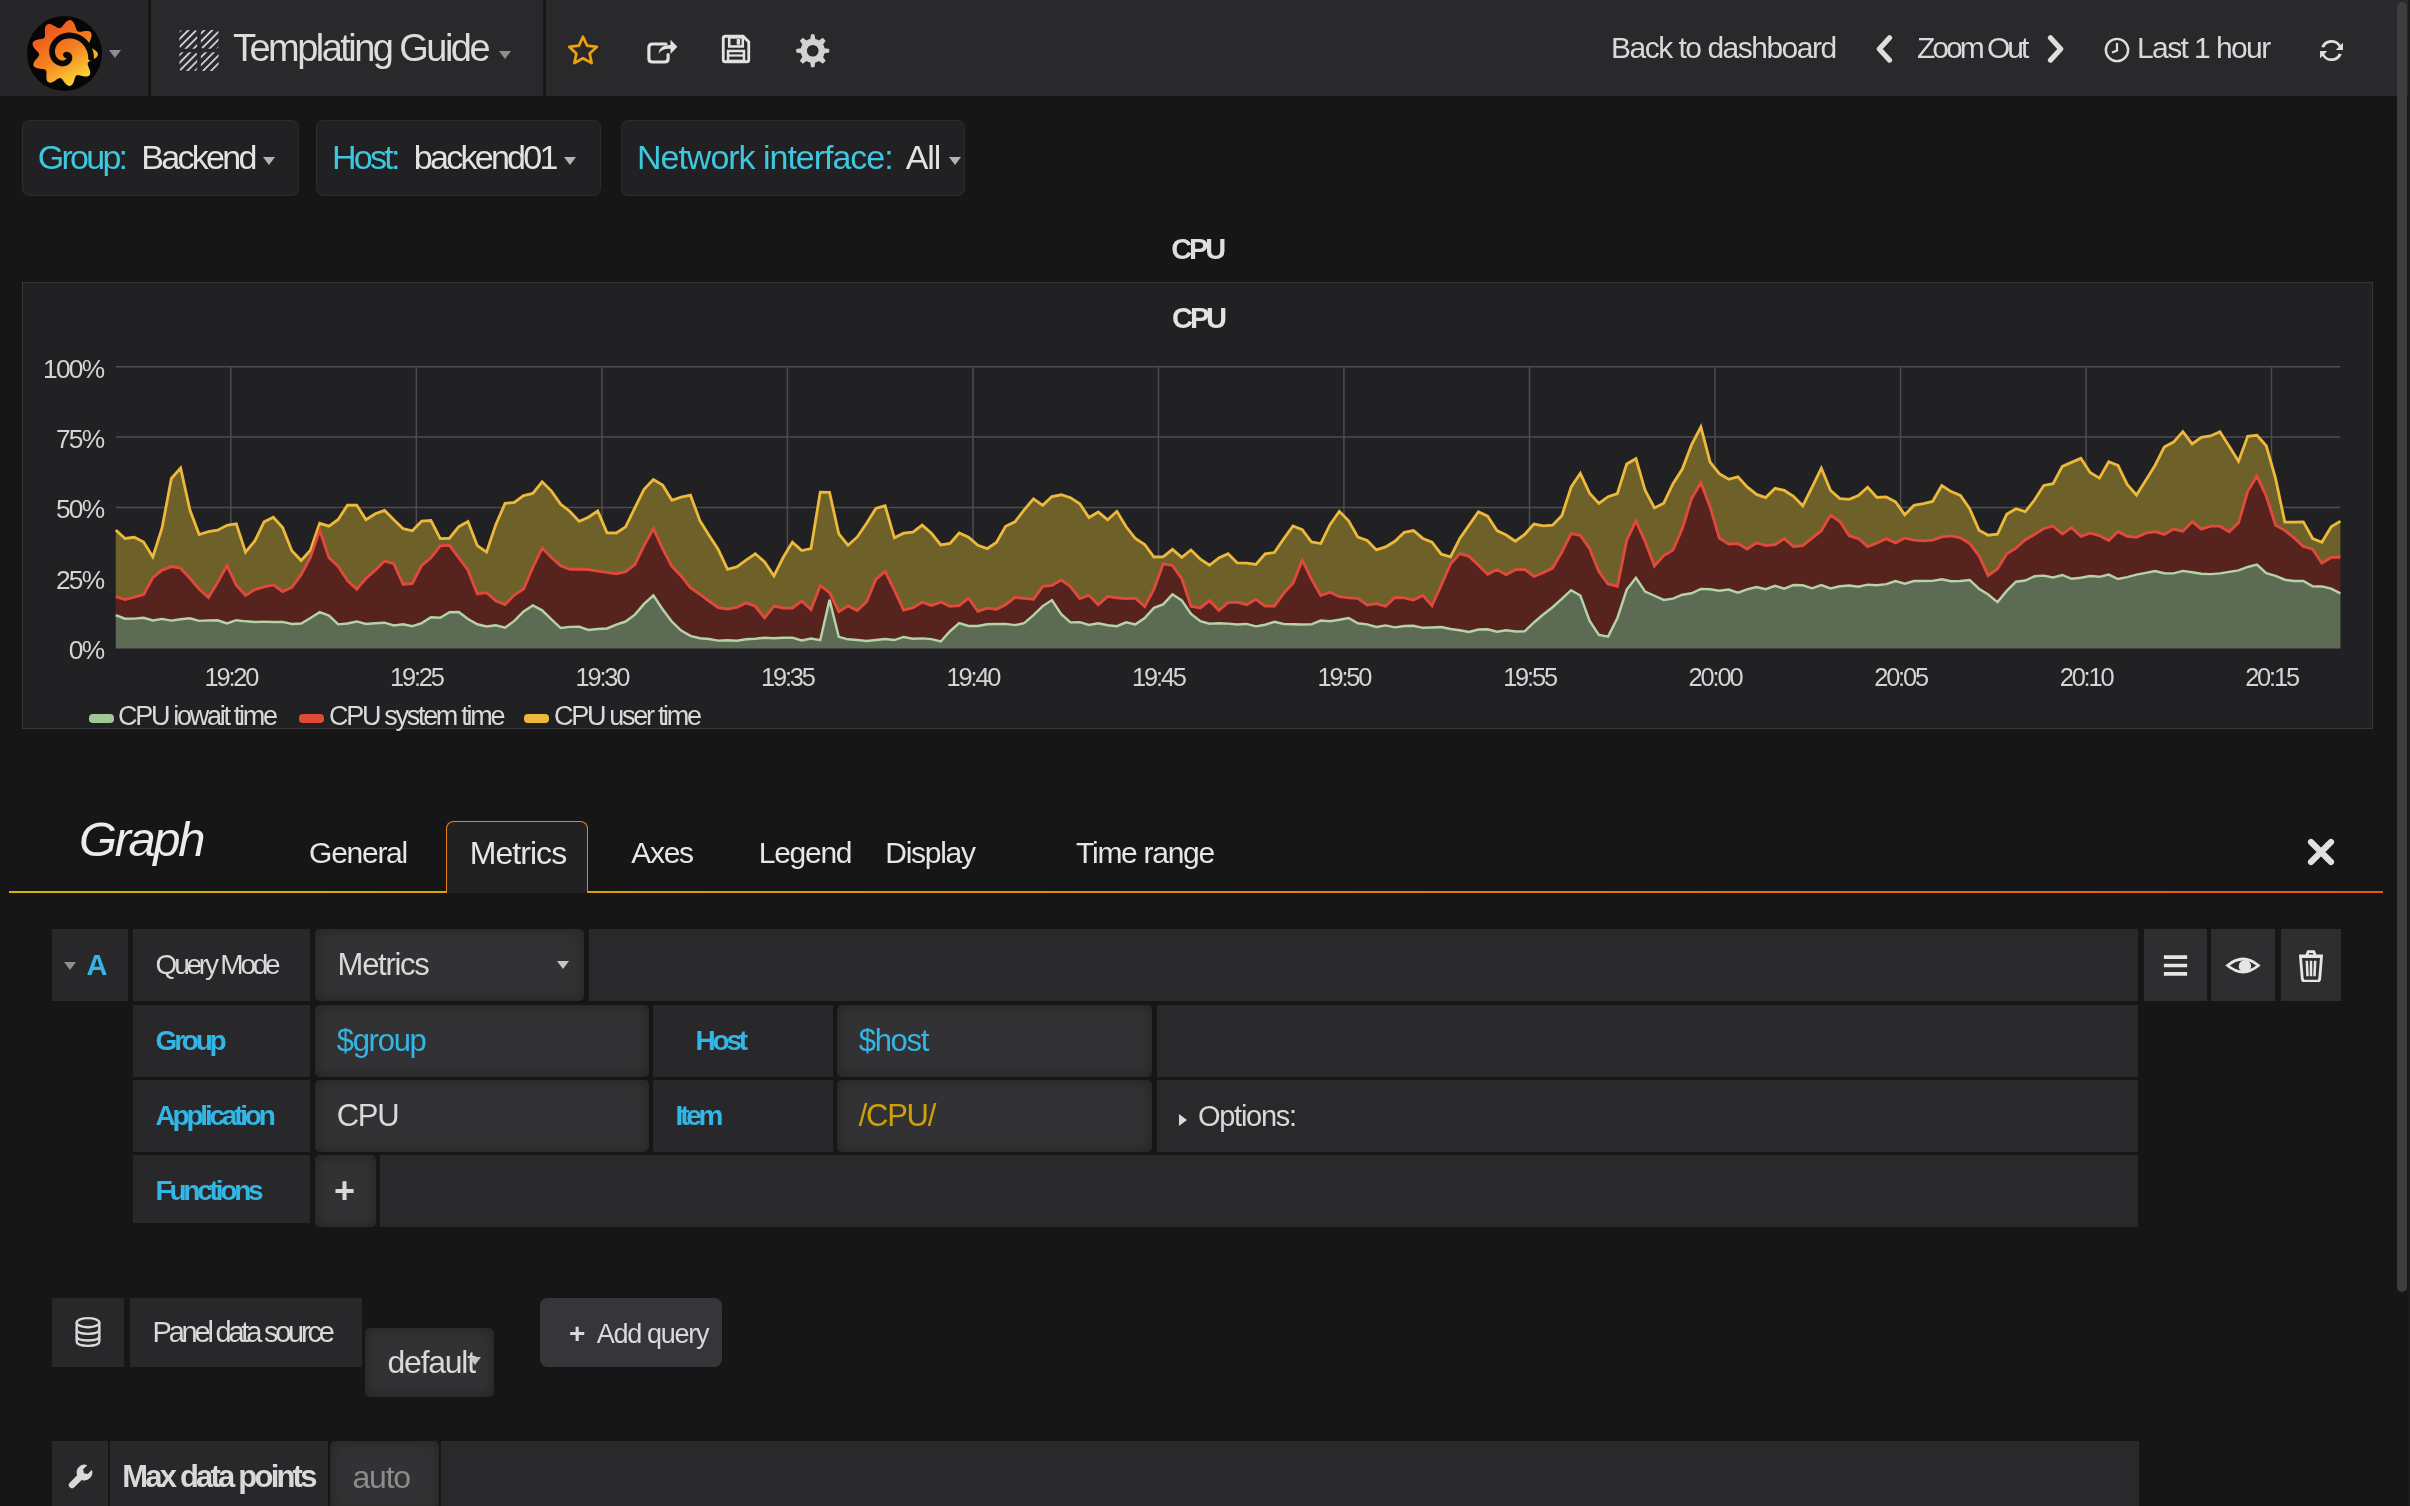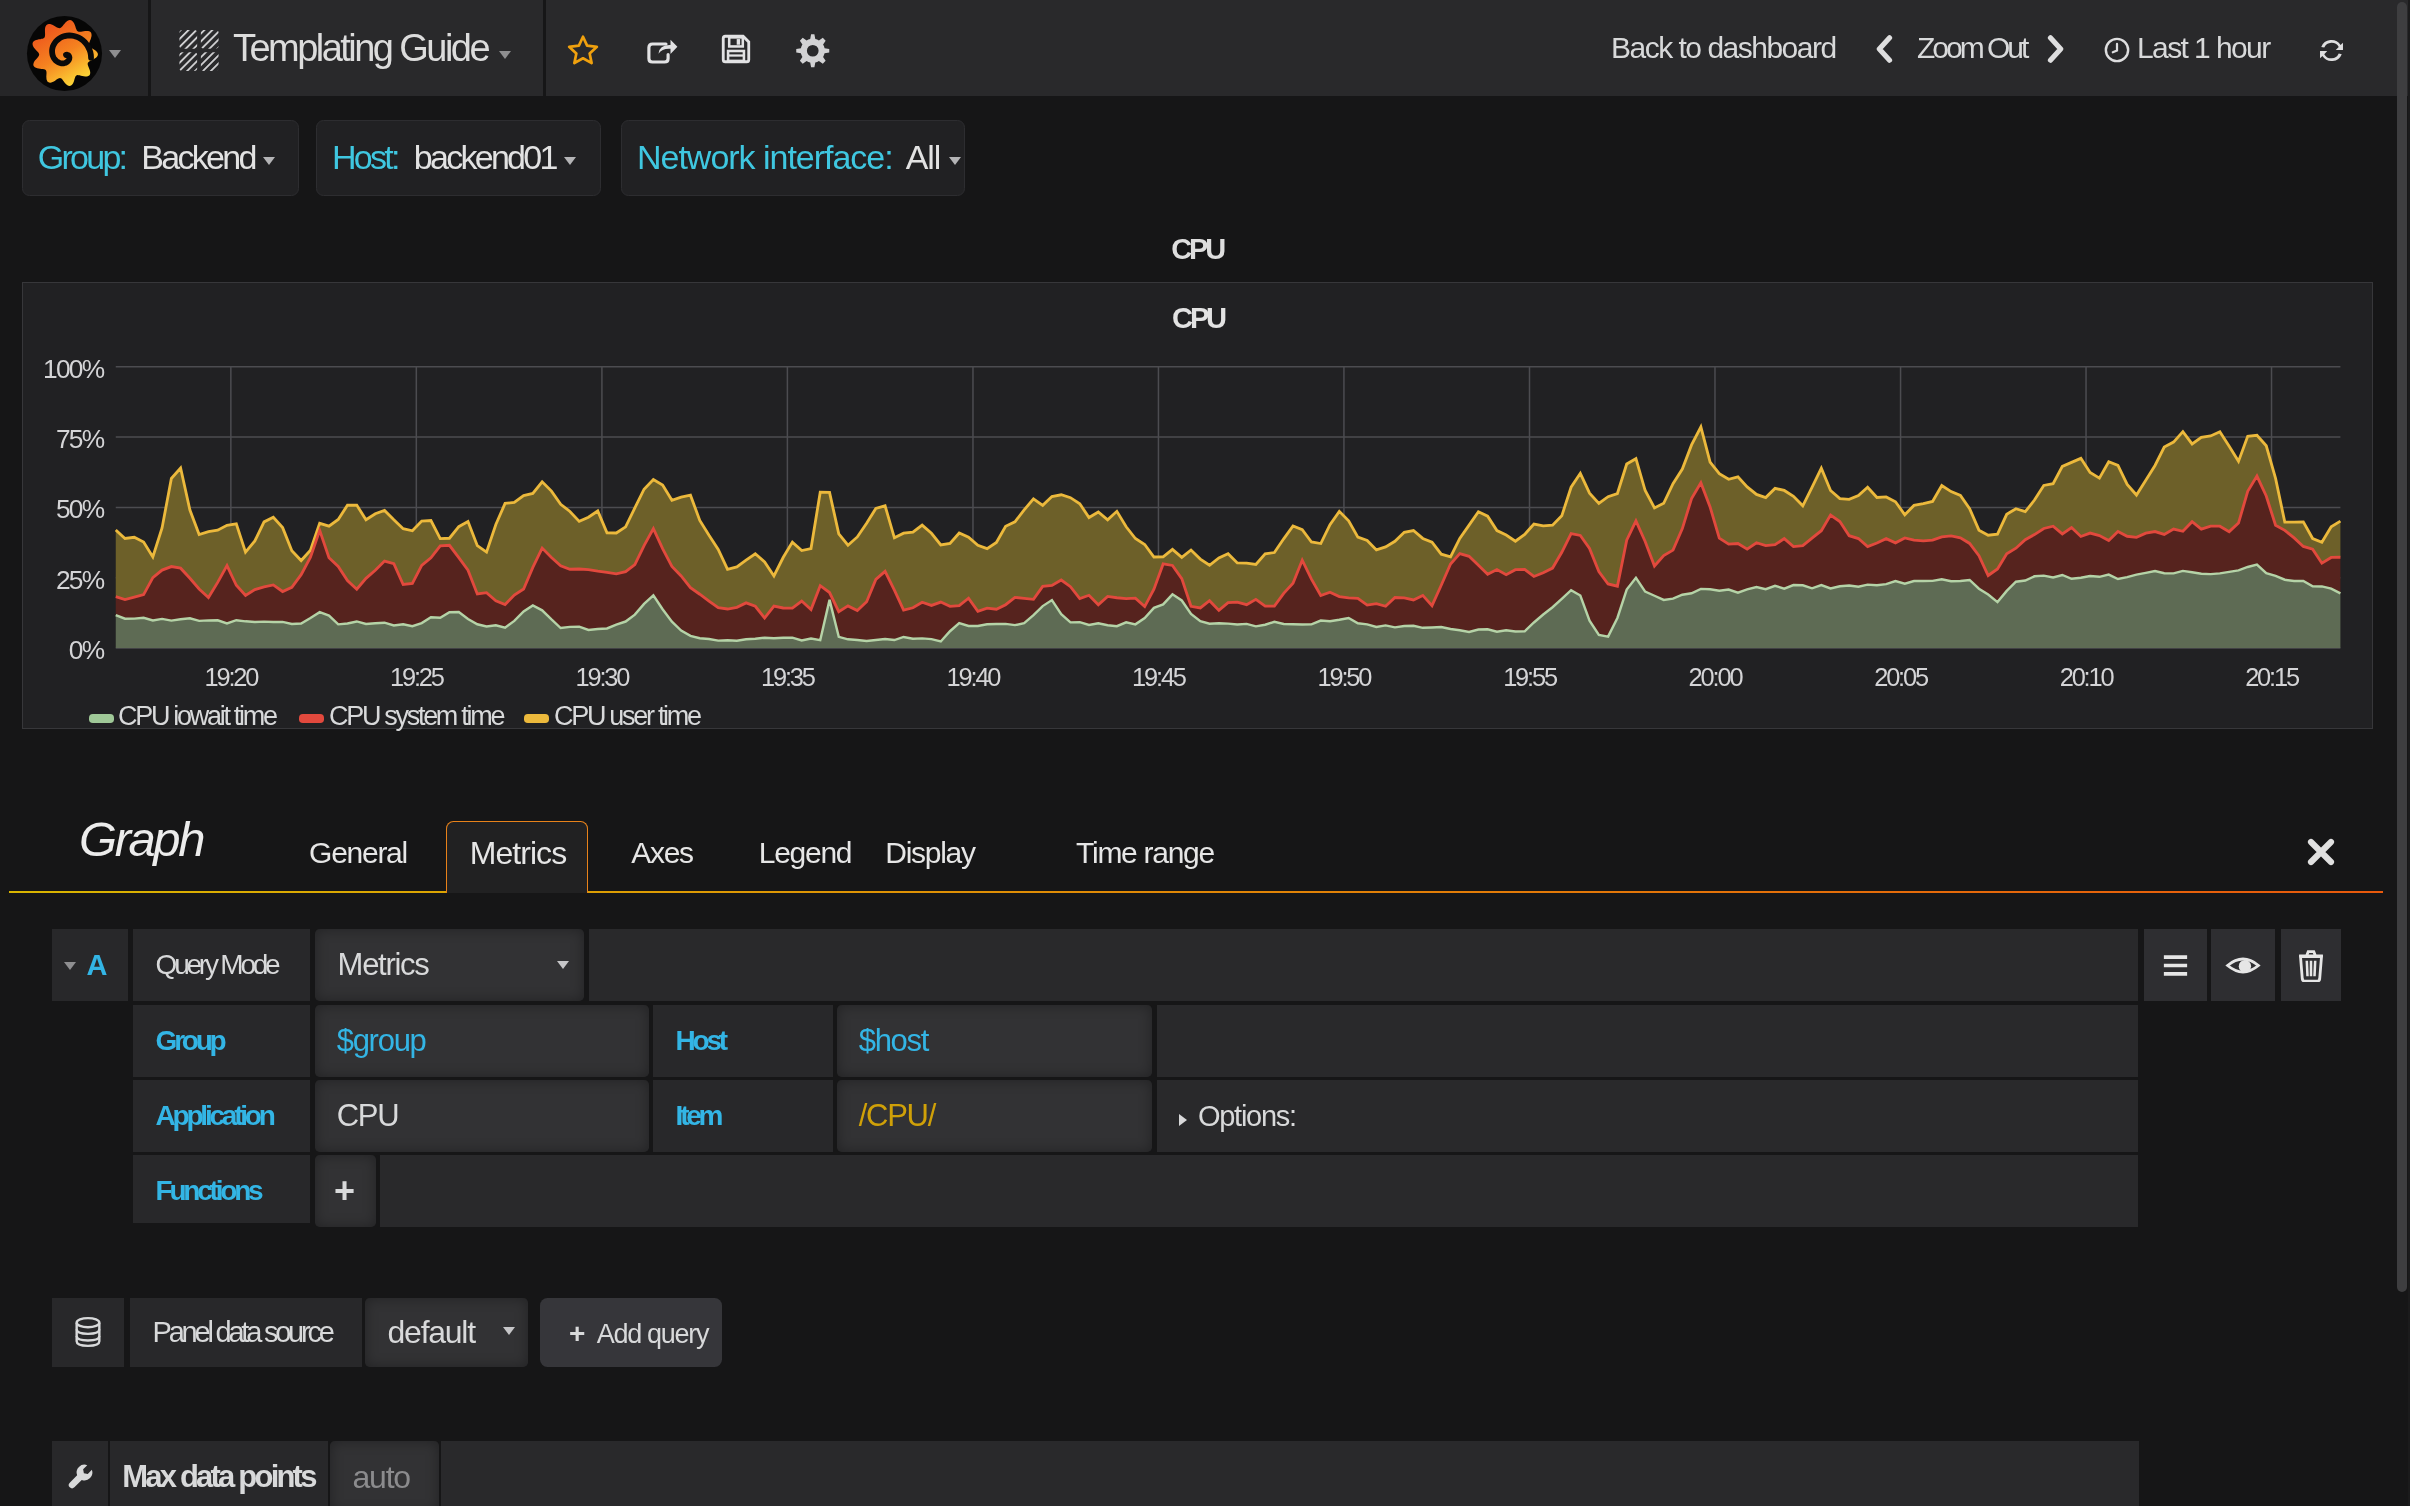--- a/index.html
+++ b/index.html
@@ -182,41 +182,41 @@
   </div>
 <div class="qbox icbox" style="left:2281px;top:929px;width:60px;height:72px;line-height:72px;">
     <svg style="position:absolute;left:16px;top:19px" width="28" height="34" viewBox="0 0 20 24">
       <path d="M2.5 6 H17.5 L16.2 22 Q16 23.5 14.5 23.5 H5.5 Q4 23.5 3.8 22 Z" fill="none" stroke="#e6e6e6" stroke-width="2"></path>
       <path d="M1.5 5.5 H18.5 M7 5 L8 2.5 H12 L13 5" fill="none" stroke="#e6e6e6" stroke-width="2"></path>
       <path d="M7 9 L7.5 20 M10 9 L10 20 M13 9 L12.5 20" stroke="#e6e6e6" stroke-width="1.8"></path>
     </svg>
   </div>
 <div class="qbox lblbox" style="left:133px;top:1005px;width:177px;height:72px;line-height:72px;"><span class="cy bold" style="margin-left:22.6px">Group</span></div>
 <div class="qbox inbox" style="left:315px;top:1005px;width:334px;height:72px;line-height:72px;"><span class="cy" style="margin-left:21.7px">$group</span></div>
-<div class="qbox lblbox" style="left:653px;top:1005px;width:180px;height:72px;line-height:72px;"><span class="cy bold" style="margin-left:22.6px">Host</span></div>
+<div class="qbox lblbox" style="left:653px;top:1005px;width:180px;height:72px;line-height:72px;padding-left:20px;"><span class="cy bold" style="margin-left:22.6px">Host</span></div>
 <div class="qbox inbox" style="left:837px;top:1005px;width:315px;height:72px;line-height:72px;"><span class="cy" style="margin-left:21.7px">$host</span></div>
 <div class="qbox filbox" style="left:1157px;top:1005px;width:981px;height:72px;line-height:72px;"></div>
 <div class="qbox lblbox" style="left:133px;top:1080px;width:177px;height:72px;line-height:72px;"><span class="cy bold" style="margin-left:22.6px">Application</span></div>
 <div class="qbox inbox" style="left:315px;top:1080px;width:334px;height:72px;line-height:72px;"><span style="margin-left:21.7px">CPU</span></div>
 <div class="qbox lblbox" style="left:653px;top:1080px;width:180px;height:72px;line-height:72px;"><span class="cy bold" style="margin-left:22.6px">Item</span></div>
 <div class="qbox inbox" style="left:837px;top:1080px;width:315px;height:72px;line-height:72px;"><span style="margin-left:21.7px;color:#cfa008">/CPU/</span></div>
 <div class="qbox filbox" style="left:1157px;top:1080px;width:981px;height:72px;line-height:72px;"><span style="margin-left:21.7px;font-size:29px"><span style="display:inline-block;width:0;height:0;border-top:6.6px solid transparent;border-bottom:6.6px solid transparent;border-left:8.5px solid #d8d9da;margin-right:11.3px"></span>Options:</span></div>
 <div class="qbox lblbox" style="left:133px;top:1155px;width:177px;height:68px;line-height:72px;"><span class="cy bold" style="margin-left:22.6px">Functions</span></div>
 <div class="qbox inbox" style="left:315px;top:1155px;width:61px;height:72px;line-height:72px;"><span class="bold" style="margin-left:19px;font-size:36px;letter-spacing:0">+</span></div>
 <div class="qbox filbox" style="left:380px;top:1155px;width:1758px;height:72px;line-height:72px;"></div>
 <div class="qbox lblbox" style="left:52px;top:1298px;width:72px;height:69px;line-height:69px;">
     <svg style="position:absolute;left:21px;top:18px" width="30" height="32" viewBox="0 0 22 24">
       <ellipse cx="11" cy="5" rx="8.5" ry="3.4" fill="none" stroke="#d8d9da" stroke-width="1.8"></ellipse>
       <path d="M2.5 5 V10 Q2.5 13.4 11 13.4 Q19.5 13.4 19.5 10 V5" fill="none" stroke="#d8d9da" stroke-width="1.8"></path>
       <path d="M2.5 10 V15 Q2.5 18.4 11 18.4 Q19.5 18.4 19.5 15 V10" fill="none" stroke="#d8d9da" stroke-width="1.8"></path>
       <path d="M2.5 15 V19 Q2.5 22.4 11 22.4 Q19.5 22.4 19.5 19 V15" fill="none" stroke="#d8d9da" stroke-width="1.8"></path>
     </svg>
   </div>
 <div class="qbox lblbox" style="left:130px;top:1298px;width:232px;height:69px;line-height:69px;"><span style="margin-left:22.6px;font-size:29px">Panel data source</span></div>
-<div class="qbox inbox" style="left:365px;top:1298px;width:163px;height:69px;line-height:69px;"><span style="margin-left:22.6px;font-size:32px">default</span><span class="caret" style="position:absolute;right:13px;top:29px;border-top-color:#c6c6c8"></span></div>
+<div class="qbox inbox" style="left:365px;top:1328px;width:129px;height:69px;line-height:69px;"><span style="margin-left:22.6px;font-size:32px">default</span><span class="caret" style="position:absolute;right:13px;top:29px;border-top-color:#c6c6c8"></span></div>
 <div class="qbox icbox" style="left:540px;top:1298px;width:182px;height:69px;line-height:69px;border-radius:7.5px;background:#36363a;"><span class="bold" style="margin-left:29px;font-size:28px;letter-spacing:0">+</span><span style="font-size:27px;margin-left:11.3px">Add query</span></div>
 <div class="qbox lblbox" style="left:52px;top:1441px;width:56px;height:72px;line-height:72px;">
     <svg style="position:absolute;left:13px;top:21px" width="30" height="30" viewBox="0 0 24 24">
       <path fill="#d8d9da" d="M21.5 6.2 A 6.3 6.3 0 0 1 13.4 14.3 L7.5 20.2 A 2.3 2.3 0 0 1 3.8 16.5 L9.7 10.6 A 6.3 6.3 0 0 1 17.8 2.5 L14.5 5.8 L15.1 8.9 L18.2 9.5 Z"></path>
     </svg>
   </div>
 <div class="qbox lblbox" style="left:110px;top:1441px;width:218px;height:72px;line-height:72px;"><span style="margin-left:12.2px;font-size:31px;font-weight:700;letter-spacing:-0.09em">Max data points</span></div>
 <div class="qbox inbox" style="left:330px;top:1441px;width:109px;height:72px;line-height:72px;"><span style="margin-left:22.6px;color:#8b8b8d;font-size:32px">auto</span></div>
 <div class="qbox filbox" style="left:441px;top:1441px;width:1698px;height:72px;line-height:72px;"></div>
 <div class="abs" style="left:2408px;top:0;width:2.8px;height:1507px;background:#1b1b1c"></div>

